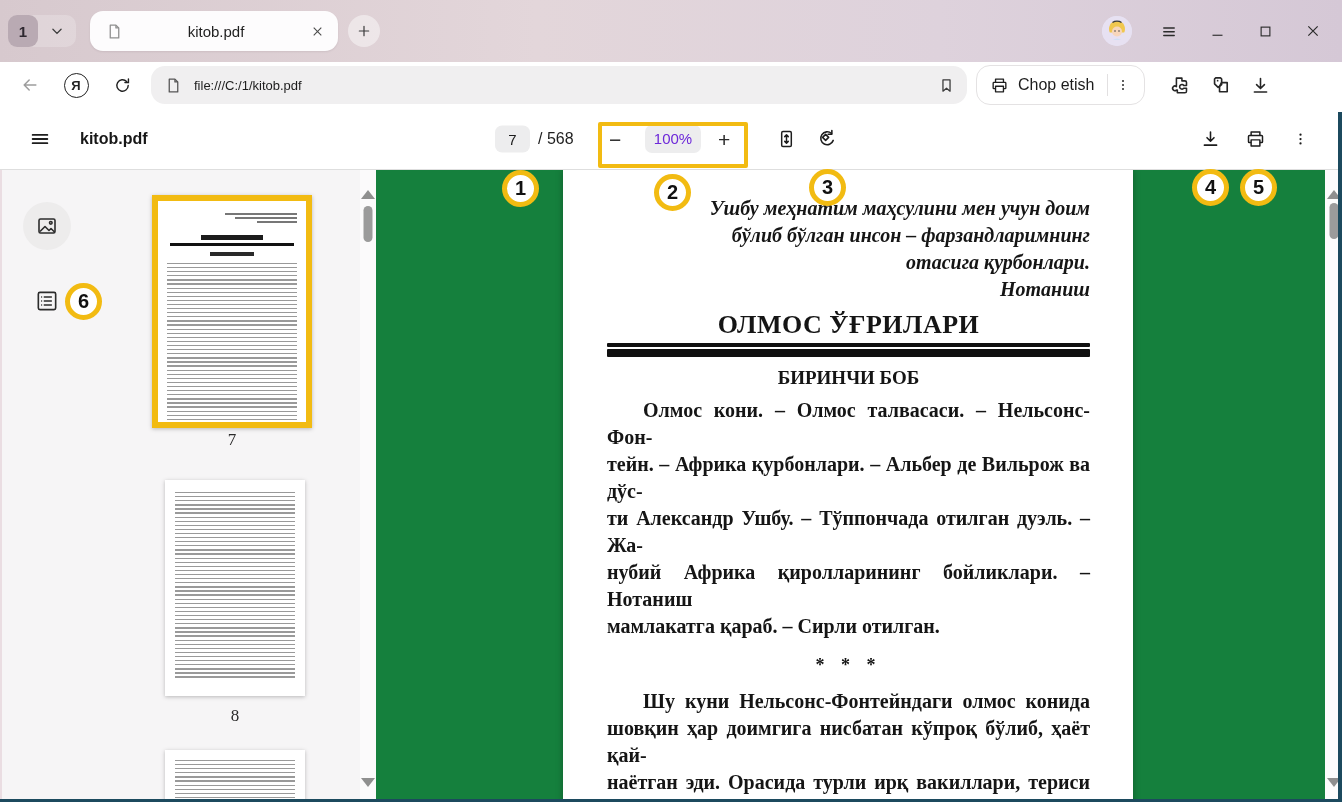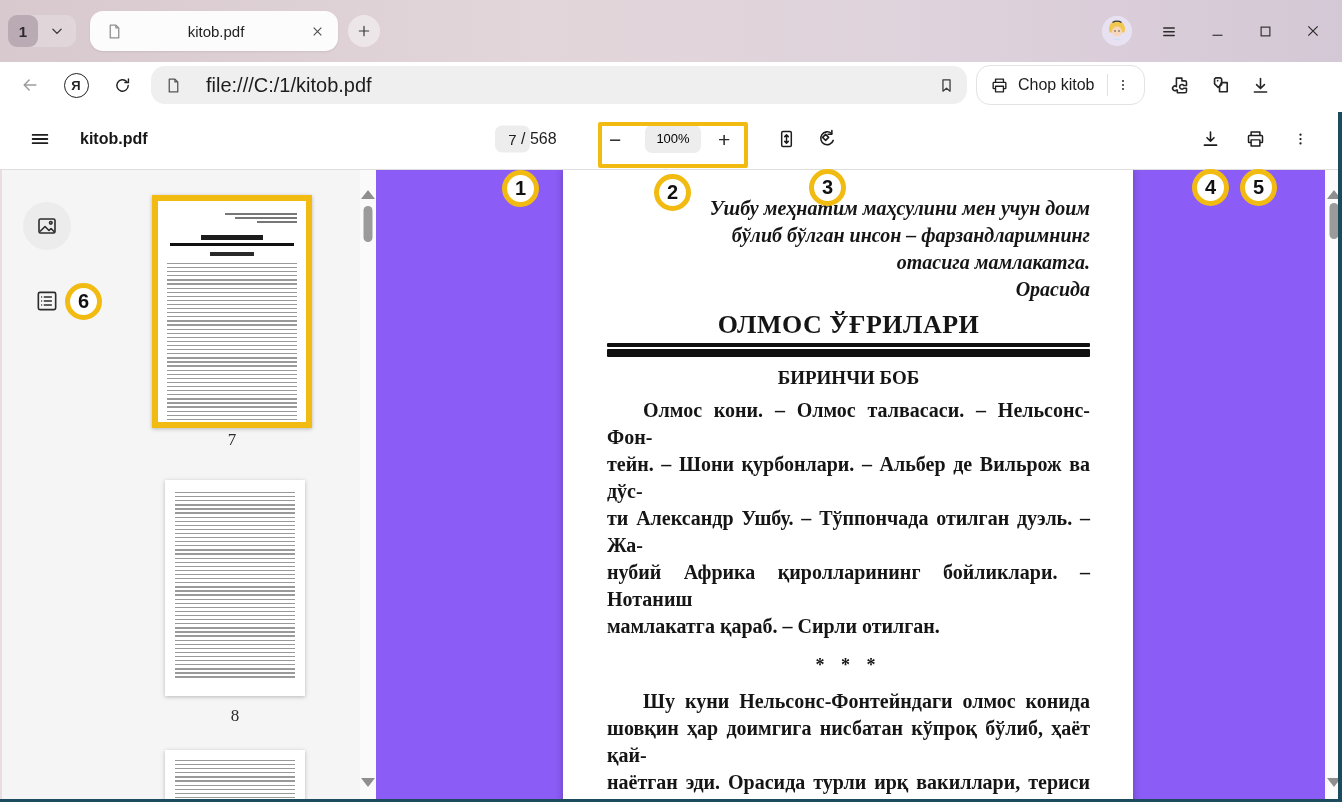--- a/index.html
+++ b/index.html
@@ -22,39 +22,39 @@
   .avatar { width:30px; height:30px; border-radius:50%; overflow:hidden; background:#e7e1f2; }
   .winbtn { color:#2b2b2b; display:flex; align-items:center; justify-content:center; width:22px; height:22px; }
 
   
   .addrbar { position:absolute; left:0; top:62px; width:1342px; height:46px; background:#fff; display:flex; align-items:center; }
   .nav-ic { display:flex; align-items:center; justify-content:center; width:34px; height:34px; color:#222; }
   .back { margin-left:13px; color:#9d9d9d; }
   .ya-circle { width:25px; height:25px; border:1.6px solid #222; border-radius:50%; font-size:13px; font-weight:600; color:#222; display:flex; align-items:center; justify-content:center; }
   .addrfield { margin-left:12px; width:816px; height:38px; background:#f0eff0; border-radius:14px; display:flex; align-items:center; padding:0 12px 0 14px; }
   .addrfield .ficon { color:#565656; display:flex; }
-  .addrfield .url { margin-left:24px; font-size:20px; color:#1d1d1d; flex:1; white-space:nowrap; overflow:hidden; }
+  .addrfield .url { margin-left:12px; font-size:13px; color:#1d1d1d; flex:1; white-space:nowrap; overflow:hidden; }
   .addrfield .bmk { color:#3a3a3a; display:flex; }
   .choppill { margin-left:9px; height:40px; background:#fff; border:1.5px solid #e4e2e3; border-radius:14px; display:flex; align-items:center; padding:0 6px 0 13px; }
   .choppill .cicon { color:#1e1e1e; display:flex; }
   .choppill .clabel { margin:0 12px 0 9px; font-size:16px; color:#1c1c1c; }
   .choppill .cdivider { width:1px; height:22px; background:#e2e0e1; }
   .choppill .ckebab { color:#2a2a2a; display:flex; padding:0 8px; }
   .ext-ic { display:flex; align-items:center; justify-content:center; width:40px; height:40px; color:#262626; }
   .ext-ic.first { margin-left:16px; }
 
   
   .pdfbar { position:absolute; left:0; top:108px; width:1342px; height:62px; background:#fff; border-bottom:1px solid #dedede; }
   .pdfbar .abs { position:absolute; top:50%; transform:translateY(-50%); }
   .pv-burger { left:29px; color:#1e1e1e; display:flex; }
   .pv-title { left:80px; font-size:16px; font-weight:700; color:#171717; }
   .pageinput { left:495px; width:35px; height:27px; background:#ededee; border:none; border-radius:7px; text-align:center; font-size:15px; color:#1c1c1c; font-family:"Liberation Sans",sans-serif; }
-  .pagetotal { left:521px; font-size:16px; color:#1f1f1f; }
+  .pagetotal { left:538px; font-size:16px; color:#1f1f1f; }
   .zminus { left:609px; font-size:21px; color:#2a2a2a; line-height:1; }
-  .zval { left:645px; width:56px; height:28px; background:#ededee; border-radius:7px; font-size:13px; color:#000000; display:flex; align-items:center; justify-content:center; }
+  .zval { left:645px; width:56px; height:28px; background:#ededee; border-radius:7px; font-size:15px; color:#6d28d9; display:flex; align-items:center; justify-content:center; }
   .zplus { left:718px; font-size:21px; color:#2a2a2a; line-height:1; }
   .fitic { left:776px; color:#1d1d1d; display:flex; }
   .rotic { left:816px; color:#1d1d1d; display:flex; }
   .dlic2 { left:1200px; color:#1d1d1d; display:flex; }
   .pric2 { left:1245px; color:#1d1d1d; display:flex; }
   .kebic2 { left:1293px; color:#1d1d1d; display:flex; }
 
   
   .content { position:absolute; left:0; top:170px; width:1342px; height:629px; overflow:hidden; display:flex; }
   .sidebar { position:relative; width:360px; height:100%; background:#f6f5f6; border-left:2px solid #eadde2; }
@@ -71,21 +71,21 @@
   .m-title { width:62px; height:5px; background:#1c1c1c; margin:0 auto 3px; }
   .m-rule { width:124px; height:3px; background:#111; margin:0 auto 6px; }
   .m-sub { width:44px; height:4px; background:#2a2a2a; margin:0 auto 7px; }
 
   .scrollcol { position:relative; width:16px; height:100%; background:#fbfafb; }
   .scrollcol.main { width:17px; background:#fcfcfc; }
   .s-up { position:absolute; left:50%; transform:translateX(-50%); top:20px; width:0; height:0; border-left:7px solid transparent; border-right:7px solid transparent; border-bottom:9px solid #8f8f8f; }
   .s-down { position:absolute; left:50%; transform:translateX(-50%); bottom:12px; width:0; height:0; border-left:7px solid transparent; border-right:7px solid transparent; border-top:9px solid #8f8f8f; }
   .s-thumb { position:absolute; left:50%; transform:translateX(-50%); top:36px; width:9px; height:36px; border-radius:5px; background:#9b9b9b; }
 
-  .viewer { position:relative; flex:1; height:100%; background:#8b5cf6; overflow:hidden; }
+  .viewer { position:relative; flex:1; height:100%; background:#15803d; overflow:hidden; }
   .page { position:absolute; left:187px; top:0; width:570px; height:700px; background:#fff; box-shadow:0 0 7px rgba(0,0,0,.28); padding:25px 43px 0 44px; font-family:"Liberation Serif",serif; color:#151515; }
   .ded { text-align:right; font-style:italic; font-weight:700; font-size:20px; line-height:27px; }
   .ptitle { text-align:center; font-weight:700; font-size:26px; letter-spacing:.5px; margin-top:7px; }
   .prule-a { height:4px; background:#101010; margin-top:3px; border-radius:1px; }
   .prule-b { height:8px; background:#101010; margin-top:2px; border-radius:1px; }
   .pchap { text-align:center; font-weight:700; font-size:19px; margin-top:10px; }
   .tl { font-size:20px; line-height:27px; font-weight:600; }
   .tl.bold { font-weight:700; }
   .tl.just { text-align:justify; text-align-last:justify; }
   .tl.ind { text-indent:36px; }
@@ -201,21 +201,21 @@
       </span>
     </div>
     <div class="choppill">
       <span class="cicon">
         <svg width="19" height="19" viewBox="0 0 24 24" fill="none" stroke="currentColor" stroke-width="1.7" stroke-linejoin="round">
             <path d="M7 8V4h10v4"></path>
             <rect x="4" y="8" width="16" height="8" rx="1"></rect>
             <path d="M7 13h10v7H7z" fill="#fff"></path>
           </svg>
       </span>
-      <span class="clabel">Chop kitob</span>
+      <span class="clabel">Chop etish</span>
       <span class="cdivider"></span>
       <span class="ckebab">
         <svg width="14" height="16" viewBox="0 0 24 24" fill="currentColor">
             <circle cx="12" cy="5" r="1.7"></circle>
             <circle cx="12" cy="12" r="1.7"></circle>
             <circle cx="12" cy="19" r="1.7"></circle>
           </svg>
       </span>
     </div>
     <div class="ext-ic first">
@@ -334,31 +334,31 @@
       <div class="s-up"></div>
       <div class="s-thumb"></div>
       <div class="s-down"></div>
     </div>
 
     <div class="viewer">
       <div class="page">
         <div class="ded">
           <div>Ушбу меҳнатим маҳсулини мен учун доим</div>
           <div>бўлиб бўлган инсон – фарзандларимнинг</div>
-          <div>отасига мамлакатга.</div>
-          <div>Орасида</div>
+          <div>отасига қурбонлари.</div>
+          <div>Нотаниш</div>
         </div>
         <div class="ptitle">ОЛМОС ЎҒРИЛАРИ</div>
         <div class="prule-a"></div>
         <div class="prule-b"></div>
         <div class="pchap">БИРИНЧИ БОБ</div>
 
         <div class="psum">
           <div class="tl bold just ind">Олмос кони. – Олмос талвасаси. – Нельсонс-Фон-</div>
-          <div class="tl bold just">тейн. – Шони қурбонлари. – Альбер де Вильрож ва дўс-</div>
+          <div class="tl bold just">тейн. – Африка қурбонлари. – Альбер де Вильрож ва дўс-</div>
           <div class="tl bold just">ти Александр Ушбу. – Тўппончада отилган дуэль. – Жа-</div>
           <div class="tl bold just">нубий Африка қиролларининг бойликлари. – Нотаниш</div>
           <div class="tl bold">мамлакатга қараб. – Сирли отилган.</div>
         </div>
 
         <div class="psep">* * *</div>
 
         <div class="ppara1">
           <div class="tl just ind">Шу куни Нельсонс-Фонтейндаги олмос конида</div>
           <div class="tl just">шовқин ҳар доимгига нисбатан кўпроқ бўлиб, ҳаёт қай-</div>

